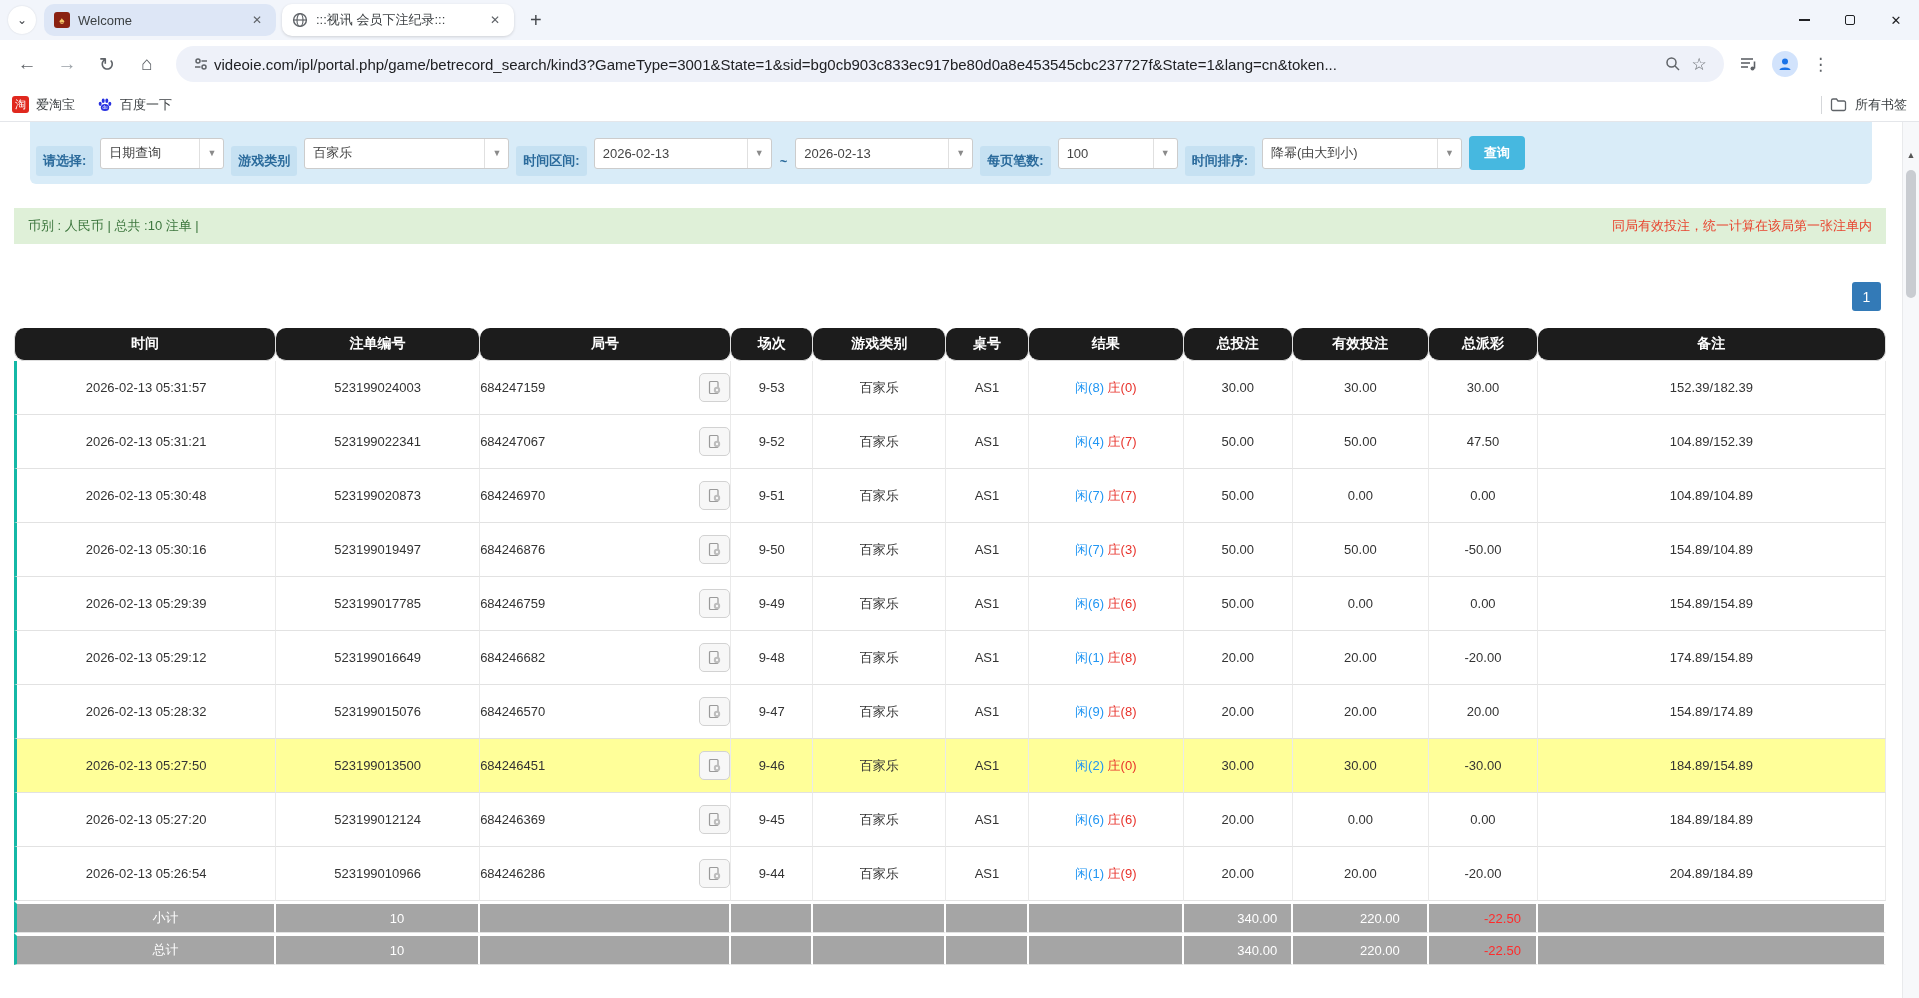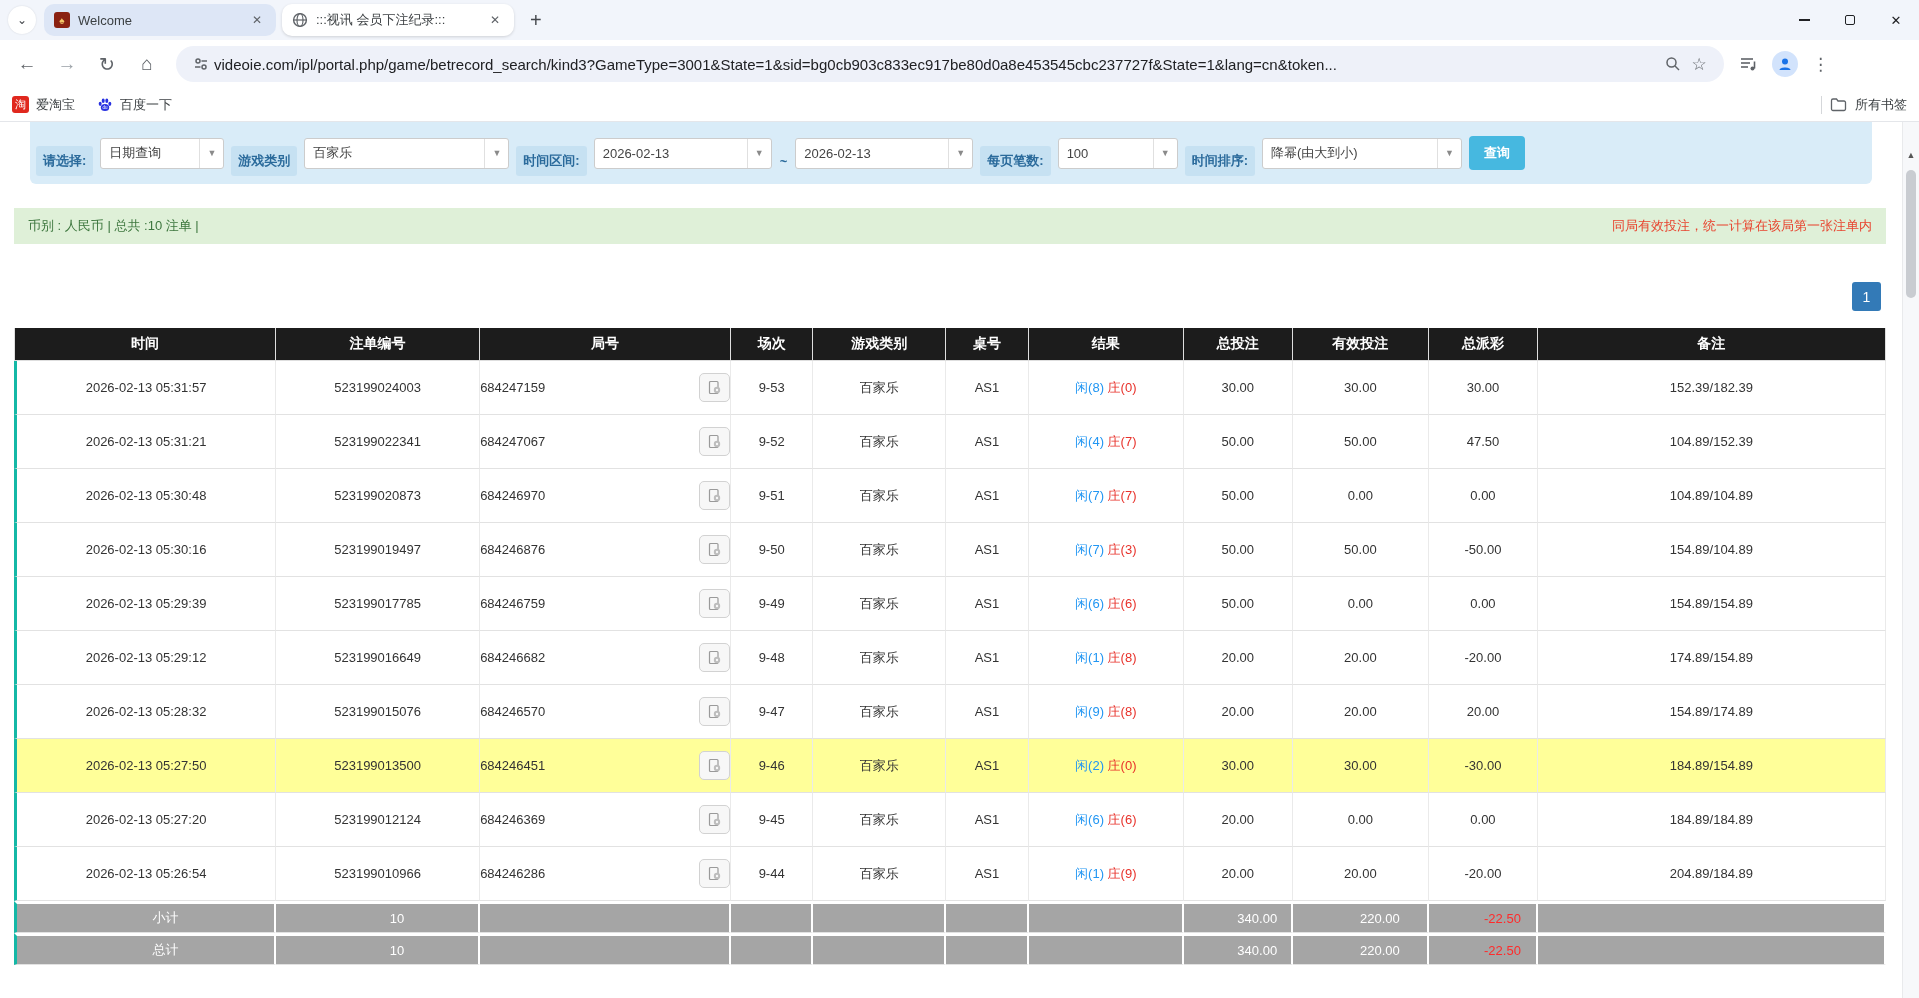--- a/index.html
+++ b/index.html
@@ -51,21 +51,21 @@
   .btn-query { background:#46b8e0; color:#fff; font-size:13px; font-weight:bold; border:none; border-radius:4px; padding:8px 15px; cursor:pointer; }
 
   .summarybar { position:absolute; left:14px; right:33px; top:86px; height:36px; background:#dff0d8; display:flex; align-items:center; justify-content:space-between; padding:12px 14px; font-size:13px; }
   .summarybar .left { color:#3c763d; }
   .summarybar .right { color:#e8432e; }
 
   .pagination { position:absolute; top:160px; right:38px; width:29px; height:29px; background:#337ab7; color:#fff; font-size:14px; display:flex; align-items:center; justify-content:center; border-radius:3px; cursor:pointer; }
 
   
   .tbl { position:absolute; top:206px; left:14px; width:1872px; border-collapse:separate; border-spacing:0; table-layout:fixed; }
-  .tbl thead th { background:#1c1c1c; color:#fff; font-size:14px; font-weight:bold; height:33px; border-right:1px solid #dedede; border-bottom:1px solid #dedede; }
+  .tbl thead th { background:#1c1c1c; color:#fff; font-size:14px; font-weight:bold; height:33px; border-right:1px solid #dedede; border-bottom:1px solid #dedede;border-radius:10px; }
   .tbl thead th:first-child { border-left:1px solid #dedede; }
   .tbl tbody td { background:#fff; height:54px; text-align:center; font-size:13px; color:#333; border-right:1px solid #eaeaea; border-bottom:1px solid #e2e2e2; overflow:hidden; white-space:nowrap; }
   .tbl tbody td:first-child { border-left:3px solid #14b8a6; }
   .tbl tbody tr.hl td { background:#ffff99; }
   .tbl .foot td { background:#a5a5a5; color:#fff; height:32px; font-size:13px; text-align:center; border-right:2px solid #fff; border-top:3px solid #fff;padding-left:40px; }
   .blue { color:#2196f3; }
   .red { color:#e8312a; }
   .round-wrap { display:flex; align-items:center; justify-content:space-between; gap:7px; }
   .vid-btn { width:31px; height:29px; border:1px solid #d2d2d2; border-radius:5px; background:#f7f7f7; display:inline-flex; align-items:center; justify-content:center; cursor:pointer; }
 

